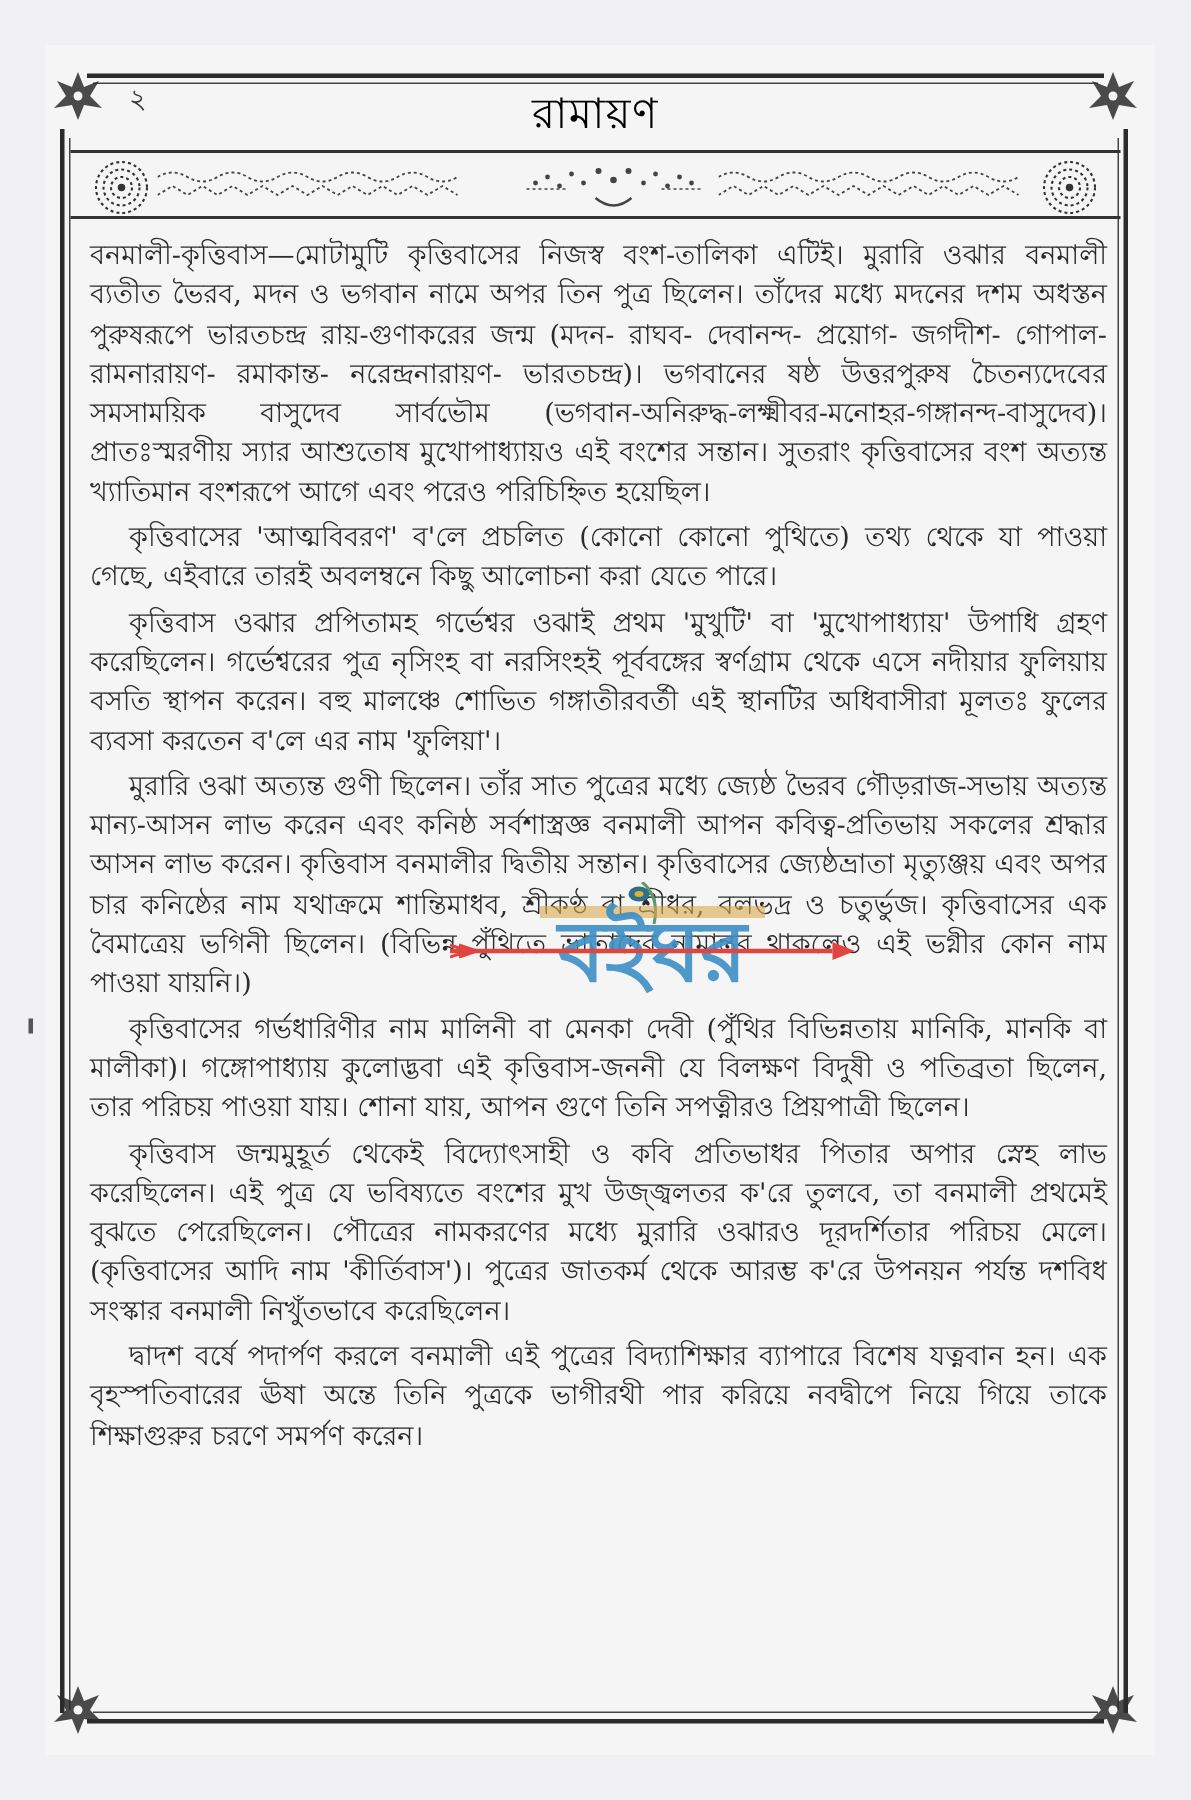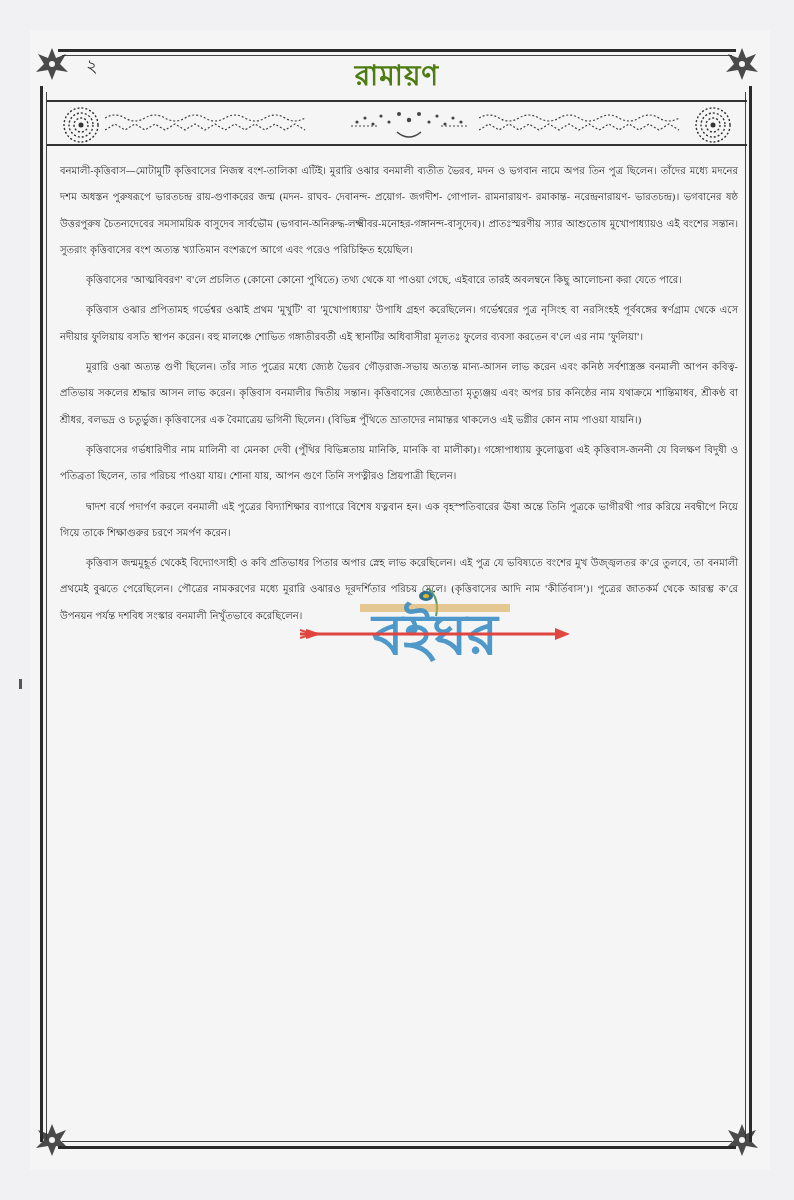--- a/index.html
+++ b/index.html
@@ -36,41 +36,40 @@
   .corner.tl { left:32px; top:44px; }
   .corner.tr { right:32px; top:44px; }
   .corner.bl { left:32px; top:1120px; }
   .corner.br { right:32px; top:1120px; }
 
   .page-number {
     position:absolute; left:86px; top:52px; font-size:18px; color:#333;
   }
   .running-title {
     position:absolute; left:0; right:0; top:54px; text-align:center;
-    font-size:28px; color:#4d7c0f; letter-spacing:1px;
+    font-size:28px; color:#000000; letter-spacing:1px;
     font-family:"DejaVu Sans", sans-serif;
-    font-weight:bold;
   }
   
   .ornament-band {
     position:absolute; left:47px; top:100px; width:700px; height:46px;
     border-top:2px solid #333; border-bottom:2px solid #333;
     box-sizing:border-box;
   }
   .orn-rosette { position:absolute; top:3px; width:40px; height:40px; }
   .orn-rosette.left { left:14px; }
   .orn-rosette.right { right:14px; }
   .orn-lace { position:absolute; top:10px; height:24px; }
   .orn-lace.left { left:58px; width:210px; }
   .orn-lace.right { right:58px; width:210px; }
   .orn-center { position:absolute; left:300px; top:6px; width:125px; height:34px; }
 
   .text-body {
     position:absolute; left:60px; top:158px; width:678px;
-    font-size:10px; line-height:26.3px; color:#2b2b2b;
+    font-size:18px; line-height:26.3px; color:#2b2b2b;
     text-align:justify;
   }
   .text-body p { margin:0 0 4px 0; text-indent:0; }
   .text-body p.indent { text-indent:26px; }
 
   .watermark {
     position:absolute; left:300px; top:588px; width:270px; height:80px;
   }
   .watermark svg { width:100%; height:100%; }
   .margin-mark { position:absolute; left:19px; top:679px; width:3px; height:10px; background:#555; }
@@ -182,22 +181,22 @@
       </svg>
   </div>
 </div>
 
 <div class="text-body">
   <p>বনমালী-কৃত্তিবাস—মোটামুটি কৃত্তিবাসের নিজস্ব বংশ-তালিকা এটিই। মুরারি ওঝার বনমালী ব্যতীত ভৈরব, মদন ও ভগবান নামে অপর তিন পুত্র ছিলেন। তাঁদের মধ্যে মদনের দশম অধস্তন পুরুষরূপে ভারতচন্দ্র রায়-গুণাকরের জন্ম (মদন- রাঘব- দেবানন্দ- প্রয়োগ- জগদীশ- গোপাল- রামনারায়ণ- রমাকান্ত- নরেন্দ্রনারায়ণ- ভারতচন্দ্র)। ভগবানের ষষ্ঠ উত্তরপুরুষ চৈতন্যদেবের সমসাময়িক বাসুদেব সার্বভৌম (ভগবান-অনিরুদ্ধ-লক্ষ্মীবর-মনোহর-গঙ্গানন্দ-বাসুদেব)। প্রাতঃস্মরণীয় স্যার আশুতোষ মুখোপাধ্যায়ও এই বংশের সন্তান। সুতরাং কৃত্তিবাসের বংশ অত্যন্ত খ্যাতিমান বংশরূপে আগে এবং পরেও পরিচিহ্নিত হয়েছিল।</p>
   <p class="indent">কৃত্তিবাসের 'আত্মবিবরণ' ব'লে প্রচলিত (কোনো কোনো পুথিতে) তথ্য থেকে যা পাওয়া গেছে, এইবারে তারই অবলম্বনে কিছু আলোচনা করা যেতে পারে।</p>
   <p class="indent">কৃত্তিবাস ওঝার প্রপিতামহ গর্ভেশ্বর ওঝাই প্রথম 'মুখুটি' বা 'মুখোপাধ্যায়' উপাধি গ্রহণ করেছিলেন। গর্ভেশ্বরের পুত্র নৃসিংহ বা নরসিংহই পূর্ববঙ্গের স্বর্ণগ্রাম থেকে এসে নদীয়ার ফুলিয়ায় বসতি স্থাপন করেন। বহু মালঞ্চে শোভিত গঙ্গাতীরবর্তী এই স্থানটির অধিবাসীরা মূলতঃ ফুলের ব্যবসা করতেন ব'লে এর নাম 'ফুলিয়া'।</p>
   <p class="indent">মুরারি ওঝা অত্যন্ত গুণী ছিলেন। তাঁর সাত পুত্রের মধ্যে জ্যেষ্ঠ ভৈরব গৌড়রাজ-সভায় অত্যন্ত মান্য-আসন লাভ করেন এবং কনিষ্ঠ সর্বশাস্ত্রজ্ঞ বনমালী আপন কবিত্ব-প্রতিভায় সকলের শ্রদ্ধার আসন লাভ করেন। কৃত্তিবাস বনমালীর দ্বিতীয় সন্তান। কৃত্তিবাসের জ্যেষ্ঠভ্রাতা মৃত্যুঞ্জয় এবং অপর চার কনিষ্ঠের নাম যথাক্রমে শান্তিমাধব, শ্রীকণ্ঠ বা শ্রীধর, বলভদ্র ও চতুর্ভুজ। কৃত্তিবাসের এক বৈমাত্রেয় ভগিনী ছিলেন। (বিভিন্ন পুঁথিতে ভ্রাতাদের নামান্তর থাকলেও এই ভগ্নীর কোন নাম পাওয়া যায়নি।)</p>
   <p class="indent">কৃত্তিবাসের গর্ভধারিণীর নাম মালিনী বা মেনকা দেবী (পুঁথির বিভিন্নতায় মানিকি, মানকি বা মালীকা)। গঙ্গোপাধ্যায় কুলোদ্ভবা এই কৃত্তিবাস-জননী যে বিলক্ষণ বিদুষী ও পতিব্রতা ছিলেন, তার পরিচয় পাওয়া যায়। শোনা যায়, আপন গুণে তিনি সপত্নীরও প্রিয়পাত্রী ছিলেন।</p>
+  <p class="indent">কৃত্তিবাস জন্মমুহূর্ত থেকেই বিদ্যোৎসাহী ও কবি প্রতিভাধর পিতার অপার স্নেহ লাভ করেছিলেন। এই পুত্র যে ভবিষ্যতে বংশের মুখ উজ্জ্বলতর ক'রে তুলবে, তা বনমালী প্রথমেই বুঝতে পেরেছিলেন। পৌত্রের নামকরণের মধ্যে মুরারি ওঝারও দূরদর্শিতার পরিচয় মেলে। (কৃত্তিবাসের আদি নাম 'কীর্তিবাস')। পুত্রের জাতকর্ম থেকে আরম্ভ ক'রে উপনয়ন পর্যন্ত দশবিধ সংস্কার বনমালী নিখুঁতভাবে করেছিলেন।</p>
   <p class="indent">দ্বাদশ বর্ষে পদার্পণ করলে বনমালী এই পুত্রের বিদ্যাশিক্ষার ব্যাপারে বিশেষ যত্নবান হন। এক বৃহস্পতিবারের ঊষা অন্তে তিনি পুত্রকে ভাগীরথী পার করিয়ে নবদ্বীপে নিয়ে গিয়ে তাকে শিক্ষাগুরুর চরণে সমর্পণ করেন।</p>
-  <p class="indent">কৃত্তিবাস জন্মমুহূর্ত থেকেই বিদ্যোৎসাহী ও কবি প্রতিভাধর পিতার অপার স্নেহ লাভ করেছিলেন। এই পুত্র যে ভবিষ্যতে বংশের মুখ উজ্জ্বলতর ক'রে তুলবে, তা বনমালী প্রথমেই বুঝতে পেরেছিলেন। পৌত্রের নামকরণের মধ্যে মুরারি ওঝারও দূরদর্শিতার পরিচয় মেলে। (কৃত্তিবাসের আদি নাম 'কীর্তিবাস')। পুত্রের জাতকর্ম থেকে আরম্ভ ক'রে উপনয়ন পর্যন্ত দশবিধ সংস্কার বনমালী নিখুঁতভাবে করেছিলেন।</p>
 </div>
 
 <div class="watermark">
   <svg viewBox="0 0 270 80">
     <g>
       <path d="M128 0 Q140 10 136 28" stroke="#5a9a6a" stroke-width="2" fill="none"></path>
       <ellipse cx="126" cy="8" rx="7" ry="5" fill="#2f6f8f"></ellipse>
       <ellipse cx="126" cy="8" rx="3" ry="2" fill="#d9b531"></ellipse>
     </g>
     <rect x="60" y="16" width="150" height="8" fill="#d9a94f" opacity="0.6"></rect>

